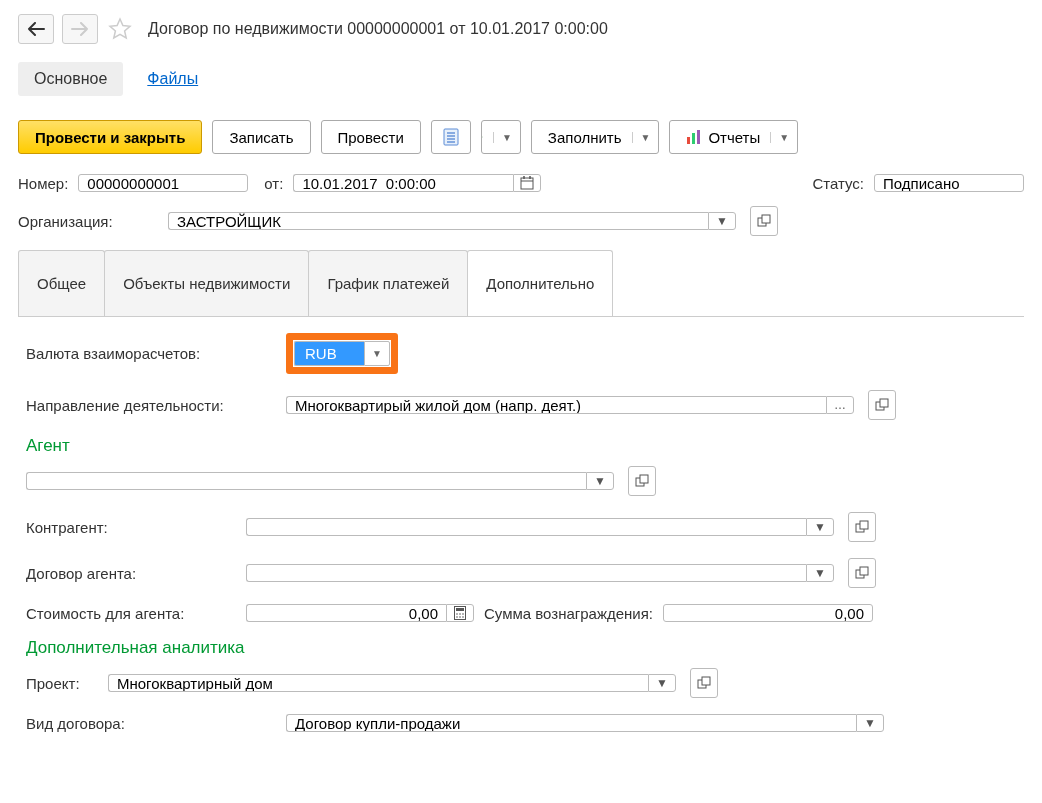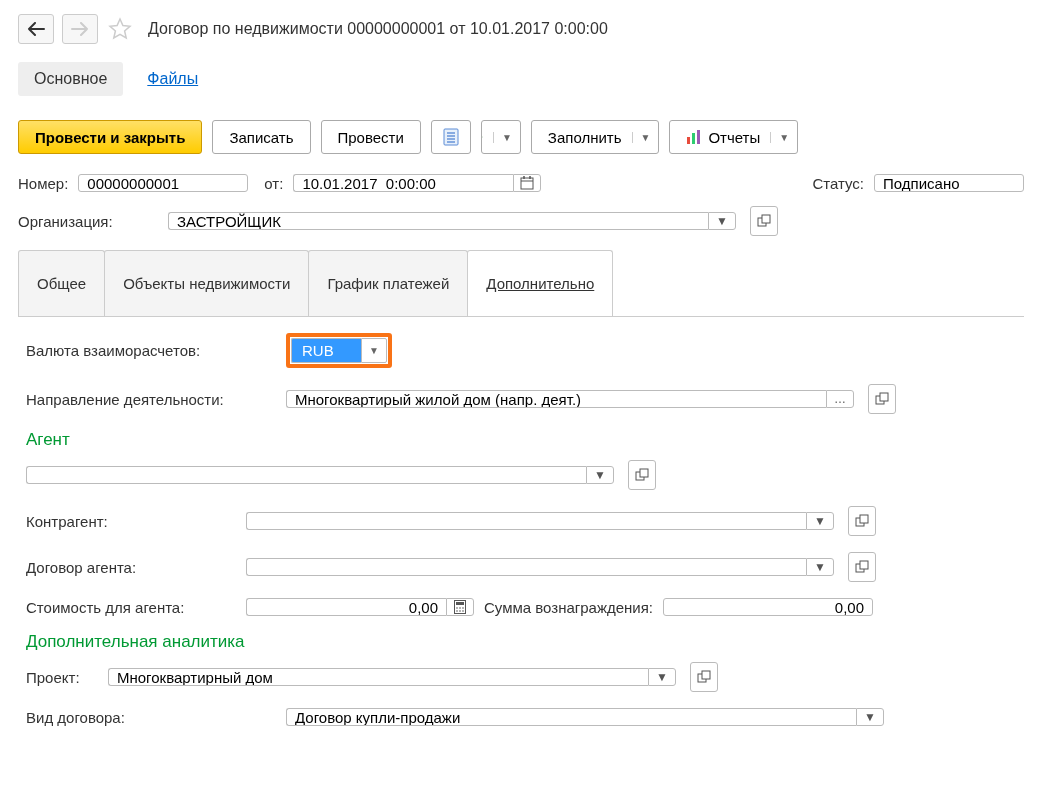--- a/index.html
+++ b/index.html
@@ -158,40 +158,39 @@
     border-bottom: none;
     background: #f4f4f4;
     cursor: pointer;
     margin-right: -1px;
     border-radius: 3px 3px 0 0;
     font-size: 15px;
   }
   .main-tab.active {
     background: #fff;
     position: relative;
-    text-decoration: underline;
   }
   .main-tab.active::after {
     content: '';
     position: absolute;
     left: 0; right: 0; bottom: -1px;
     height: 2px;
   }
 
   .section-title {
     color: #009933;
     font-size: 17px;
     margin: 14px 0 10px 0;
   }
   .tab-content { padding: 0 8px; }
   .tab-content .form-row { margin-bottom: 16px; }
   .tab-content label { min-width: 0; }
 
   .currency-combo-wrap {
-    border: 4px solid #f97316;
+    border: 7px solid #f97316;
     padding: 1px;
     border-radius: 3px;
     display: inline-flex;
   }
   .currency-combo {
     display: flex;
     align-items: stretch;
   }
   .currency-combo .val {
     background: #3399ff;

